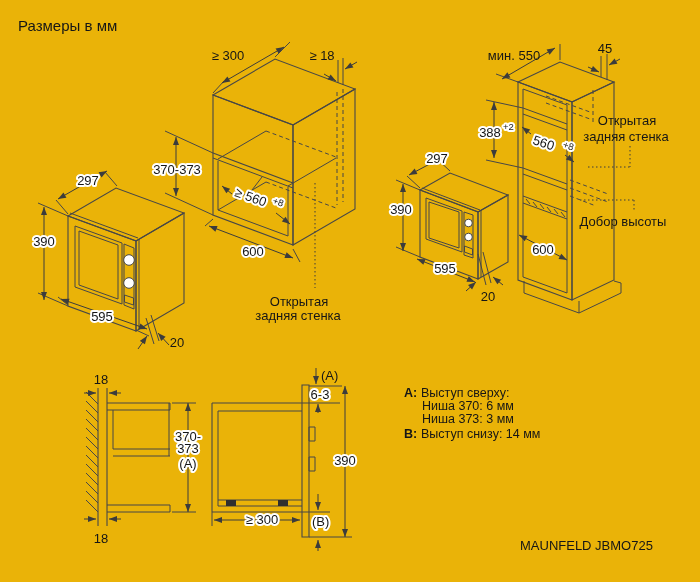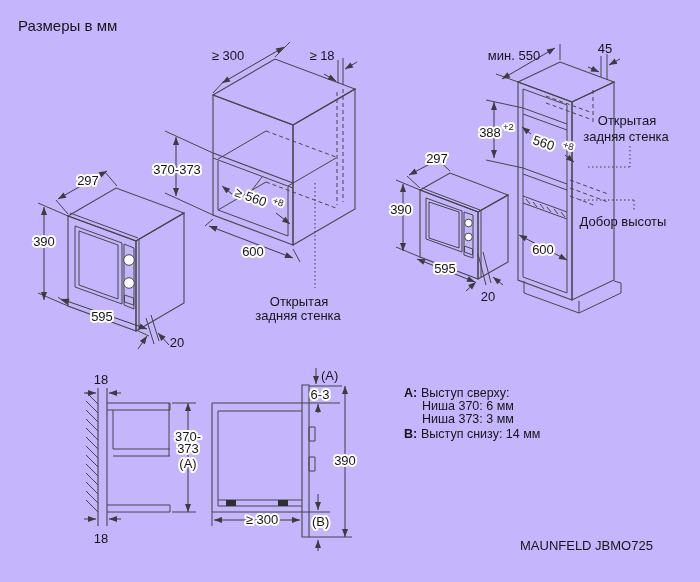--- a/index.html
+++ b/index.html
@@ -1,16 +1,16 @@
 <!DOCTYPE html>
 <html><head>
 <meta charset="utf-8">
 <style>
   html,body{margin:0;padding:0;background:#fff;}
-  #stage{position:relative;width:700px;height:582px;background:#c4b5fd;overflow:hidden;}
+  #stage{position:relative;width:700px;height:582px;background:#eab308;overflow:hidden;}
   svg{position:absolute;left:0;top:0;}
   text{font-family:"Liberation Sans","DejaVu Sans",sans-serif;fill:#161616;}
   .dim{font-size:13px;text-anchor:middle;}
   .lbl{font-size:13px;text-anchor:middle;}
   .sup{font-size:9.5px;text-anchor:start;}
   .start{text-anchor:start;}
   .bold{font-weight:bold;}
   .note{font-size:12.5px;}
   .title{font-size:15px;}
   .model{font-size:13px;}

